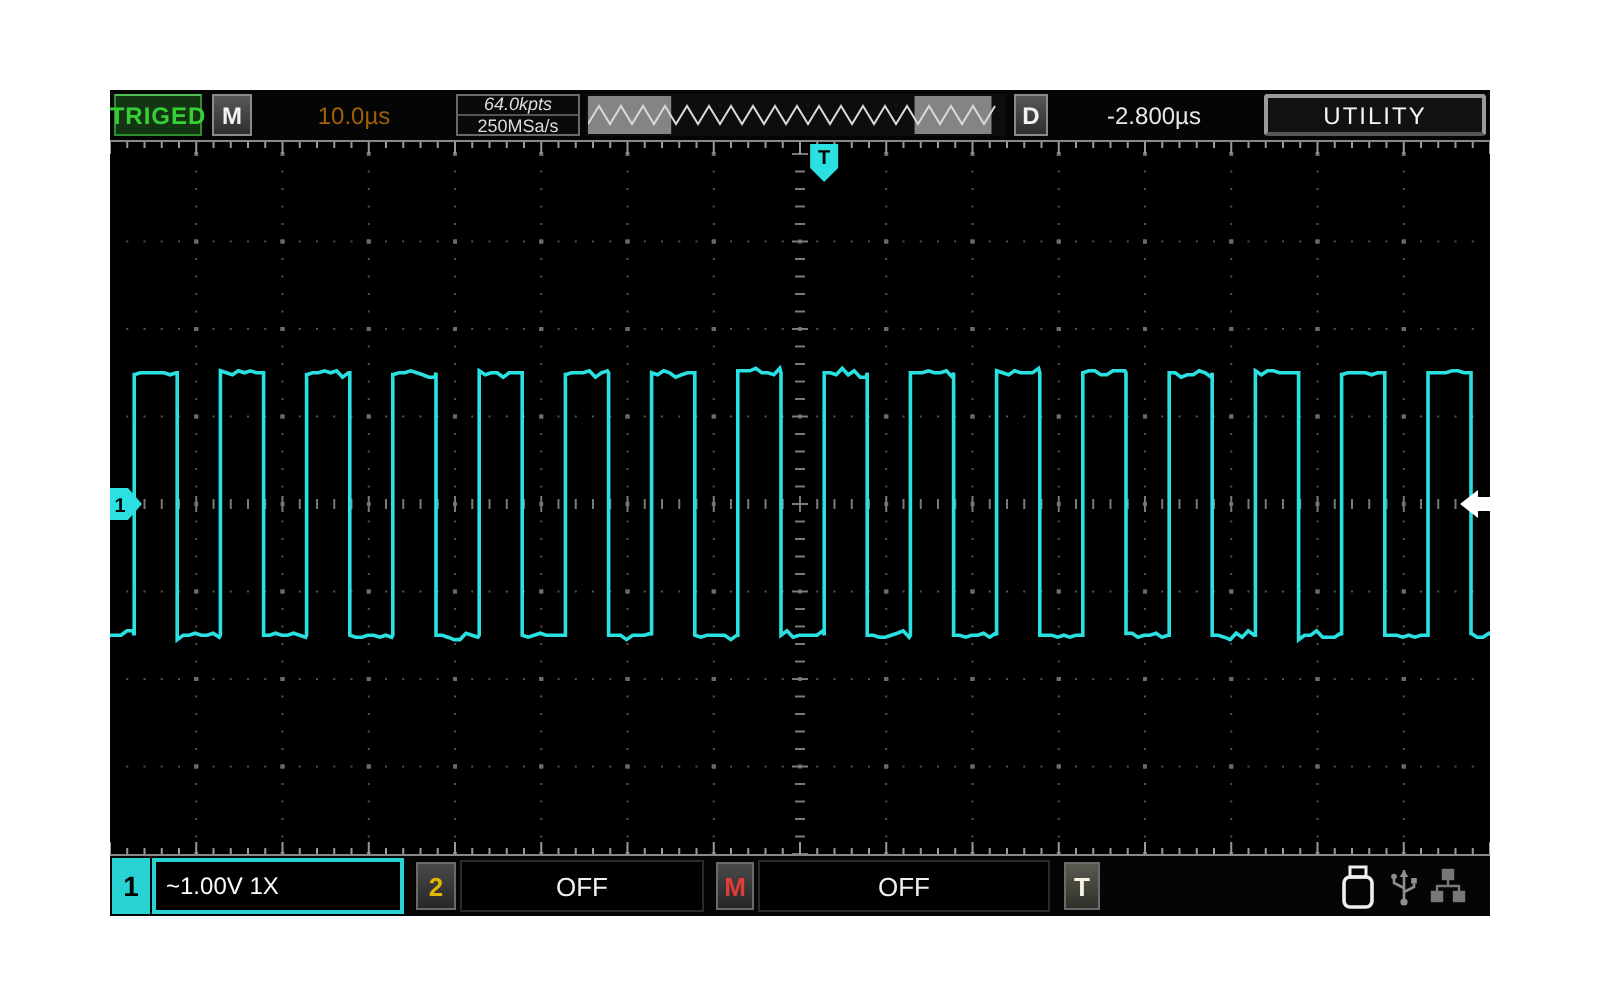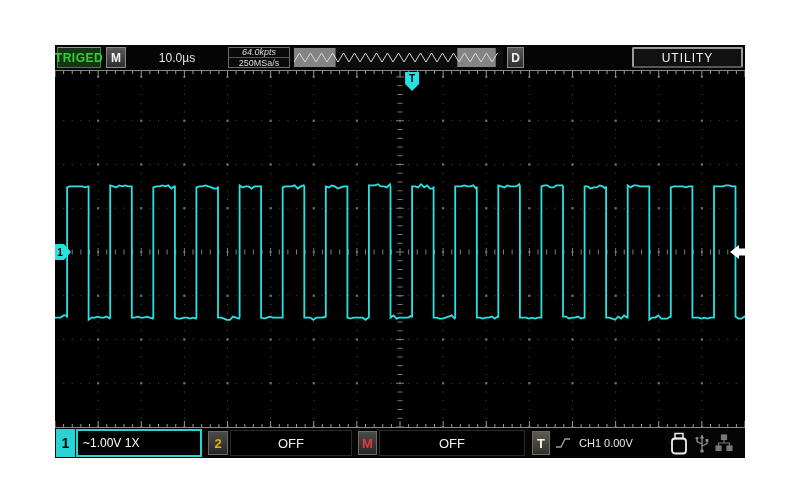--- a/index.html
+++ b/index.html
@@ -6,21 +6,21 @@
   *{box-sizing:border-box;font-family:"Liberation Sans",sans-serif;}
   #scope{position:absolute;left:55px;top:45px;width:690px;height:318px;background:#000;padding-left:16px;}
   
   .topbar{position:absolute;left:0;top:0;width:690px;height:25px;background:#050505;}
   .tb-item{position:absolute;top:2px;height:21px;display:flex;align-items:center;justify-content:center;}
   .btn-triged{left:2px;width:44px;background:#143514;border:1px solid #2f8f2f;border-top-color:#55c055;
     color:#35d035;font-weight:bold;font-size:12px;letter-spacing:.5px;}
   .btn-sq{background:linear-gradient(#585858,#2e2e2e);border:1px solid #8a8a8a;color:#f2f2f2;
     font-weight:bold;font-size:12px;}
   .btn-m{left:51px;width:20px;}
-  .tb-timebase{left:72px;width:100px;color:#e5e5e5;font-size:12px;}
+  .tb-timebase{left:72px;width:100px;color:#a16207;font-size:12px;}
   .acqbox{left:173px;width:62px;border:1px solid #6a6a6a;flex-direction:column;background:#0a0a0a;}
   .acqbox .ln{font-size:9px;color:#dcdcdc;line-height:10px;width:100%;text-align:center;}
   .acqbox .ln:first-child{border-bottom:1px solid #555;font-style:italic;}
   .memstrip{left:238px;width:210px;background:#0d0d0d;}
   .btn-d{left:452px;width:17px;}
   .tb-delay{left:471px;width:102px;color:#e8e8e8;font-size:12px;}
   .btn-utility{left:577px;width:111px;background:#111;border:2px solid #9a9a9a;border-bottom-color:#555;
     color:#f5f5f5;font-weight:normal;font-size:12px;letter-spacing:1px;border-radius:2px;}
   
   .screen{position:absolute;left:0;top:25px;width:690px;height:358px;background:#000;}
@@ -61,20 +61,21 @@
       <div class="ln">250MSa/s</div>
     </div>
     <div class="tb-item memstrip">
       <svg id="mem-svg" width="208" height="21">
           <rect x="0" y="1" width="41.6" height="19" fill="#848484"></rect>
           <rect x="163.28" y="1" width="38.47999999999999" height="19" fill="#848484"></rect>
           <path d="M0,15 L5.5,6 L11,15 L16.5,6 L22,15 L27.5,6 L33,15 L38.5,6 L44,15 L49.5,6 L55,15 L60.5,6 L66,15 L71.5,6 L77,15 L82.5,6 L88,15 L93.5,6 L99,15 L104.5,6 L110,15 L115.5,6 L121,15 L126.5,6 L132,15 L137.5,6 L143,15 L148.5,6 L154,15 L159.5,6 L165,15 L170.5,6 L176,15 L181.5,6 L187,15 L192.5,6 L198,15 L203.5,6" stroke="#d8d8d8" stroke-width="1" fill="none"></path>
         </svg>
     </div>
     <div class="tb-item btn-sq btn-d">D</div>
+    <div class="tb-item tb-delay">-2.800µs</div>
     <div class="tb-item btn-utility">UTILITY</div>
   </div>
 
   <div class="screen">
     <svg id="wave-svg" width="690" height="358">
         <rect x="42.125" y="6" width="2" height="2" fill="#6a6a6a"></rect>
         <rect x="42.625" y="15.25" width="1" height="1" fill="#525252"></rect>
         <rect x="42.625" y="24" width="1" height="1" fill="#525252"></rect>
         <rect x="42.625" y="32.75" width="1" height="1" fill="#525252"></rect>
         <rect x="42.625" y="41.5" width="1" height="1" fill="#525252"></rect>
@@ -1415,26 +1416,20 @@
   </div>
 
   <div class="botbar">
     <div class="bb-item badge1">1</div>
     <div class="bb-item ch1box">~1.00V 1X</div>
     <div class="bb-item badge2">2</div>
     <div class="bb-item ch2off">OFF</div>
     <div class="bb-item badgeM">M</div>
     <div class="bb-item mathoff">OFF</div>
     <div class="bb-item badgeT">T</div>
-    <div class="bb-item trigarea">
-      <svg width="16" height="14">
-        <path d="M1,11 H6 L10,3 H15" stroke="#9a9a9a" stroke-width="1.4" fill="none"></path>
-      </svg>
-      <span>CH1 0.00V</span>
-    </div>
     <div class="bb-item iconbox usbdrive">
       <svg width="17" height="23">
         <rect x="5" y="1.5" width="8" height="5" fill="none" stroke="#f0f0f0" stroke-width="1.5"></rect>
         <rect x="2" y="6.5" width="14" height="15" rx="3" fill="none" stroke="#f0f0f0" stroke-width="1.8"></rect>
       </svg>
     </div>
     <div class="bb-item iconbox usbsym">
       <svg width="16" height="22">
         <g stroke="#8f8f8f" stroke-width="1.3" fill="#8f8f8f">
           <line x1="8" y1="3" x2="8" y2="19"></line>

